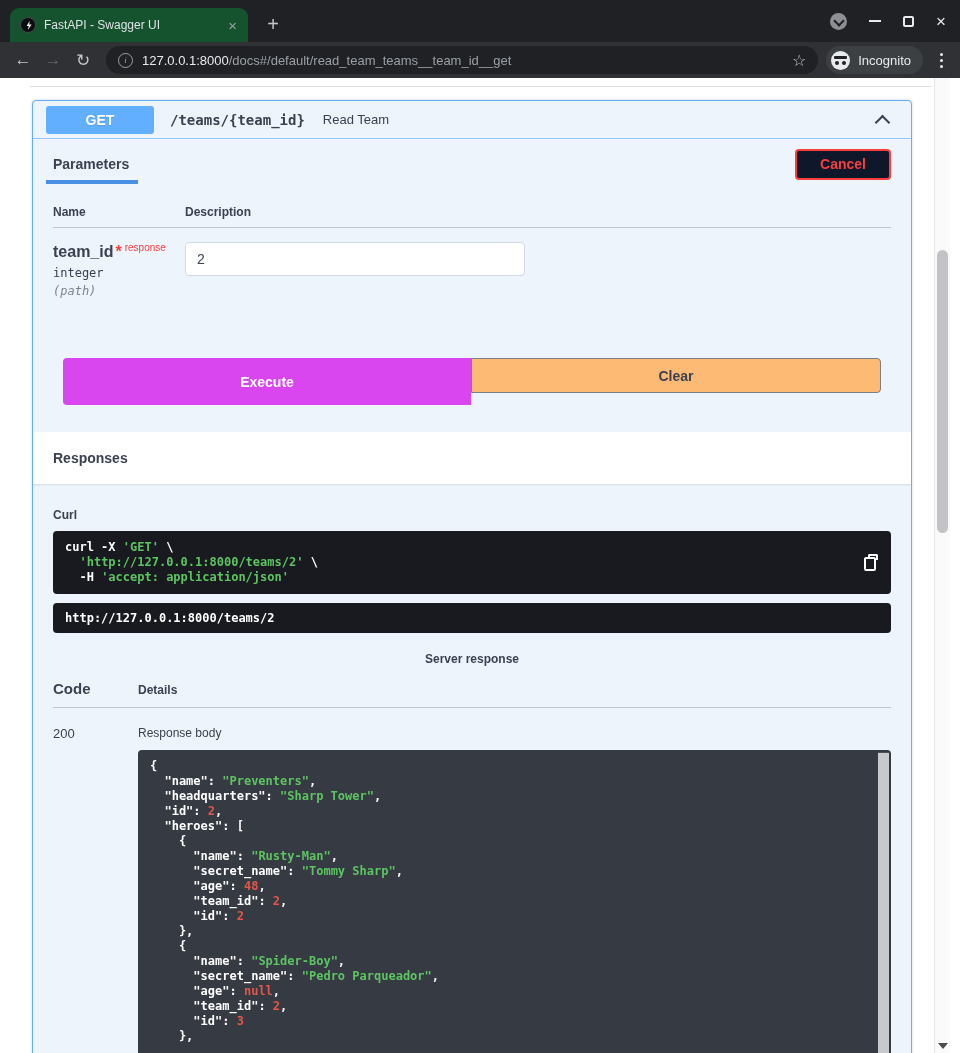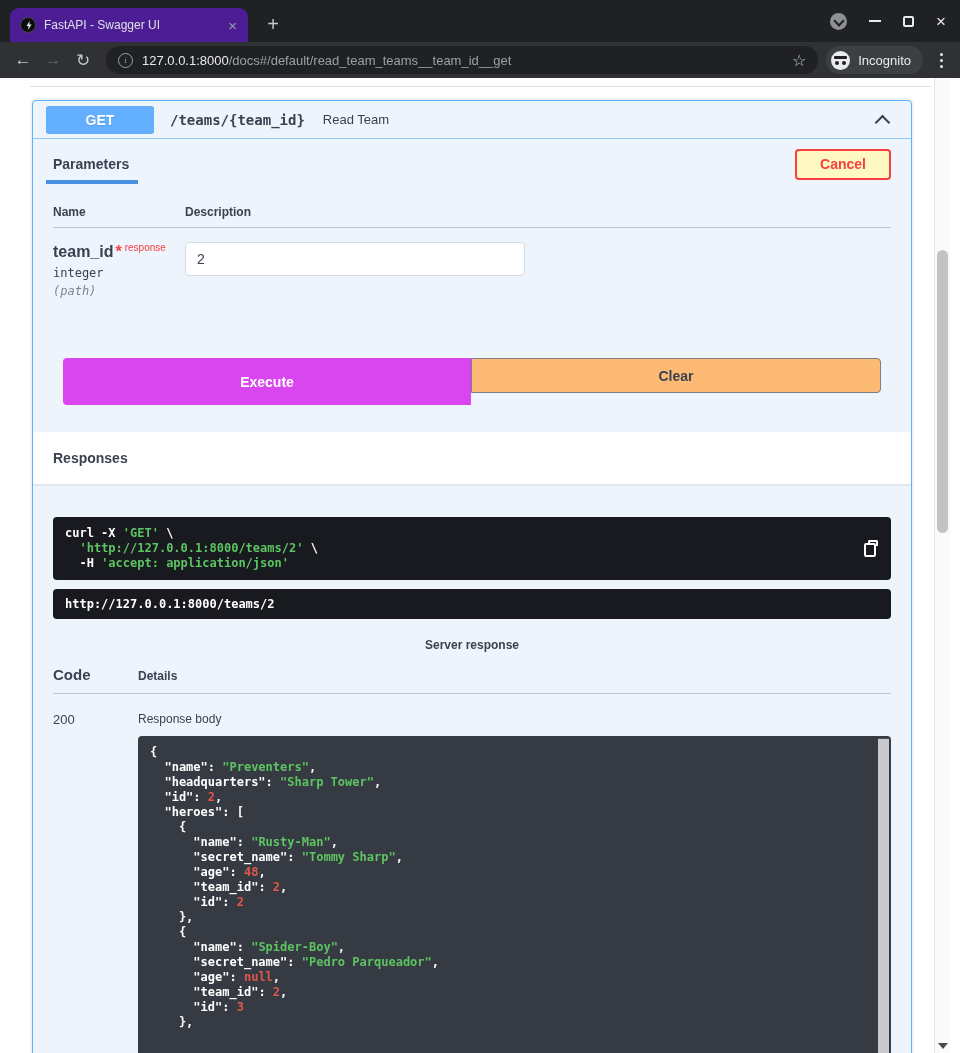--- a/index.html
+++ b/index.html
@@ -2,21 +2,21 @@
 <html><head>
 <meta charset="utf-8">
 <style>
   * { margin:0; padding:0; box-sizing:border-box; }
   html,body { width:960px; height:1053px; overflow:hidden; }
   body { font-family:"Liberation Sans", sans-serif; background:#202124; }
   .window { position:relative; width:960px; height:1053px; }
 
   
   .titlebar { height:42px; background:#202124; display:flex; align-items:flex-end; position:relative; }
-  .tab { width:238px; height:34px; background:#4c1d95; border-radius:9px 9px 0 0; margin-left:10px; display:flex; align-items:center; padding:0 6px 0 10px; }
+  .tab { width:238px; height:34px; background:#14532d; border-radius:9px 9px 0 0; margin-left:10px; display:flex; align-items:center; padding:0 6px 0 10px; }
   .favicon { width:16px; height:16px; border-radius:50%; background:#0c0d10; border:1px solid #45474c; position:relative; flex:none; }
   .favicon .bolt { position:absolute; left:5px; top:3px; width:6px; height:9px; background:#e8efe9; clip-path:polygon(60% 0, 10% 55%, 45% 55%, 30% 100%, 95% 38%, 55% 38%); }
   .tab-title { color:#dfe1e5; font-size:12px; margin-left:8px; flex:1; white-space:nowrap; overflow:hidden; }
   .tab-close { color:#9aa0a6; font-size:15px; padding:0 5px; cursor:default; }
   .new-tab { color:#c4c7c5; font-size:20px; margin:0 0 5px 12px; width:26px; height:26px; line-height:26px; text-align:center; }
   .win-controls { position:absolute; right:14px; top:0; height:42px; display:flex; align-items:center; gap:22px; }
   .status-circle { width:17px; height:17px; border-radius:50%; background:#8e9095; position:relative; }
   .status-circle:after { content:""; position:absolute; left:5px; top:4px; width:6px; height:6px; border-right:2px solid #202124; border-bottom:2px solid #202124; transform:rotate(45deg); }
   .win-min { width:12px; height:2px; background:#e8eaed; display:inline-block; }
   .win-max { width:11px; height:11px; border:2px solid #e8eaed; border-radius:2px; display:inline-block; }
@@ -47,21 +47,21 @@
   .opblock-summary { display:flex; align-items:center; padding:5px 13px; height:38px; border-bottom:1px solid rgba(97,175,254,.65); }
   .method-badge { background:#61affe; color:#fff; font-weight:bold; font-size:14px; width:108px; text-align:center; padding:6px 0; border-radius:3px; text-shadow:0 1px 0 rgba(0,0,0,.1); }
   .op-path { font-family:"DejaVu Sans Mono", monospace; font-weight:bold; font-size:14px; color:#3b4151; margin-left:16px; }
   .op-summary { font-size:13px; color:#3b4151; margin-left:18px; flex:1; }
   .collapse-chevron { width:11px; height:11px; border-top:2px solid #3b4151; border-right:2px solid #3b4151; transform:rotate(-45deg); margin:6px 10px 0 0; }
 
   .params-header { display:flex; align-items:center; justify-content:space-between; padding:9px 20px; height:50px; }
   .params-title-wrap { position:relative; }
   .params-title { font-size:14px; font-weight:bold; color:#3b4151; }
   .params-underline { position:absolute; left:-7px; bottom:-11px; width:92px; height:4px; background:#4990e2; }
-  .cancel-btn { border:2px solid #f93e3e; color:#f93e3e; background:#fef9c3; font-weight:bold; font-size:14px; width:96px; height:31px; border-radius:4px; font-family:inherit; }
+  .cancel-btn { border:2px solid #f93e3e; color:#f93e3e; background:#0f172a; font-weight:bold; font-size:14px; width:96px; height:31px; border-radius:4px; font-family:inherit; }
 
   .params-table { padding:16px 20px 0; }
   .t-headers { display:flex; font-size:12px; font-weight:bold; color:#3b4151; padding-bottom:8px; border-bottom:1px solid rgba(59,65,81,.25); }
   .col-name { width:132px; }
   .param-row { display:flex; padding-top:14px; }
   .param-meta { width:132px; }
   .param-name { font-size:16px; font-weight:bold; color:#3b4151; }
   .req-star { color:#f93e3e; margin-left:2px; }
   .req-label { color:#f93e3e; font-size:10px; vertical-align:super; margin-left:3px; font-weight:normal; }
   .param-type { font-size:12px; font-family:"DejaVu Sans Mono", monospace; color:#3b4151; margin-top:5px; }
@@ -188,20 +188,21 @@
       <div class="exec-row">
         <button class="execute-btn">Execute</button>
         <button class="clear-btn">Clear</button>
       </div>
 
       <div class="responses-band">
         <span>Responses</span>
       </div>
 
       <div class="responses-inner">
+        <div class="lbl">Curl</div>
         <div class="curl-block">
           <div id="curl-code">
               <div class="code-line"><span class="tok-p">curl -X </span><span class="tok-s">'GET'</span><span class="tok-p"> \</span></div>
               <div class="code-line"><span class="tok-p">  </span><span class="tok-s">'http://127.0.0.1:8000/teams/2'</span><span class="tok-p"> \</span></div>
               <div class="code-line"><span class="tok-p">  -H </span><span class="tok-s">'accept: application/json'</span></div>
             </div>
           <div class="copy-btn">
               <span class="sheet2"></span>
               <span class="sheet"></span>
             </div>

